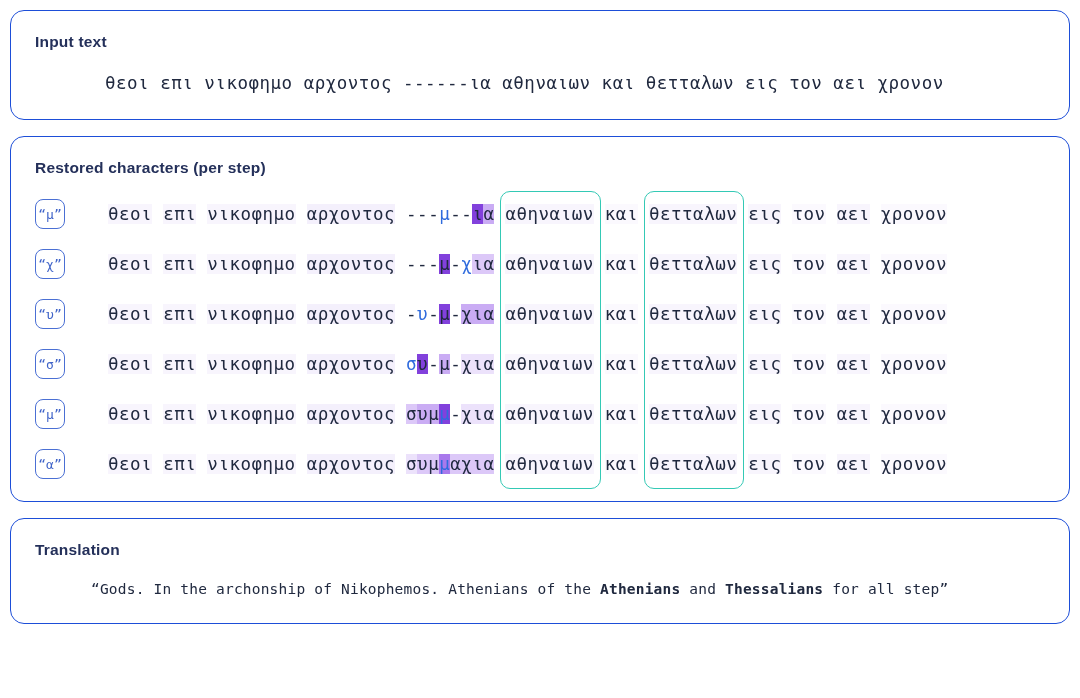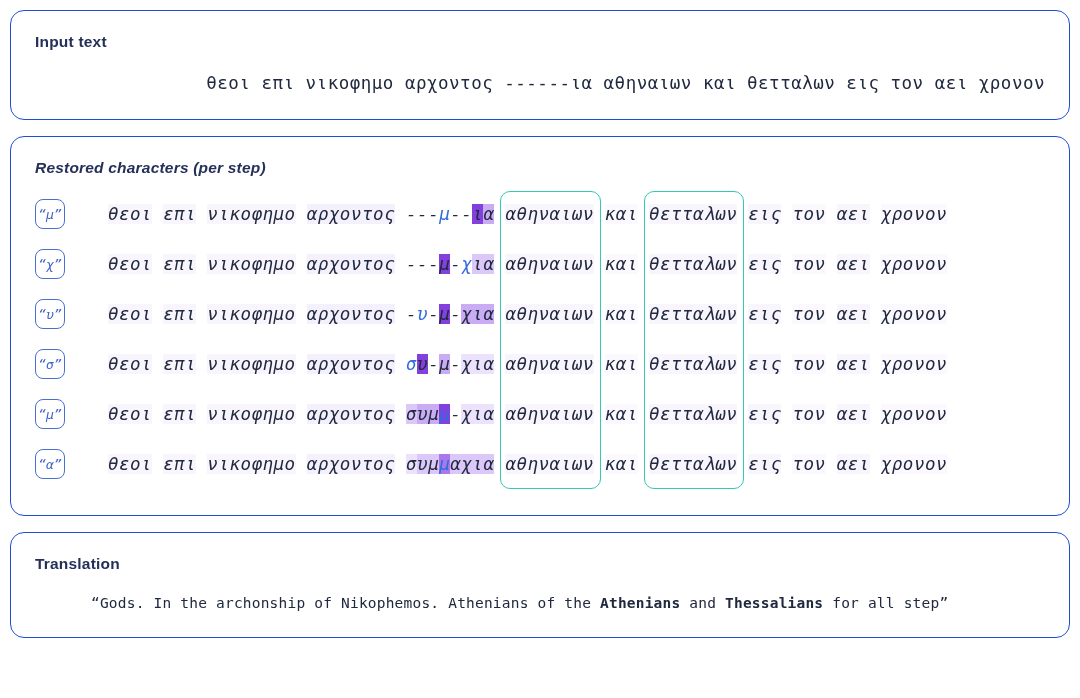--- a/index.html
+++ b/index.html
@@ -44,28 +44,26 @@
   
   .input-card { padding-bottom: 26px; }
   .input-line {
     margin-top: 22px;
     padding-left: 70px;
     font-family: "DejaVu Sans Mono", "Liberation Mono", monospace;
     font-size: 17.5px;
     letter-spacing: 0.5px;
     color: #20293f;
     white-space: pre;
-    text-align: right;
   }
 
   
   .steps-card {
     position: relative;
-    padding-bottom: 26px;
-    font-style: italic;
+    padding-bottom: 12px;
   }
   .steps-wrap {
     position: relative;
     margin-top: 12px;
   }
   .step-row {
     display: flex;
     align-items: center;
     height: 50px;
   }

